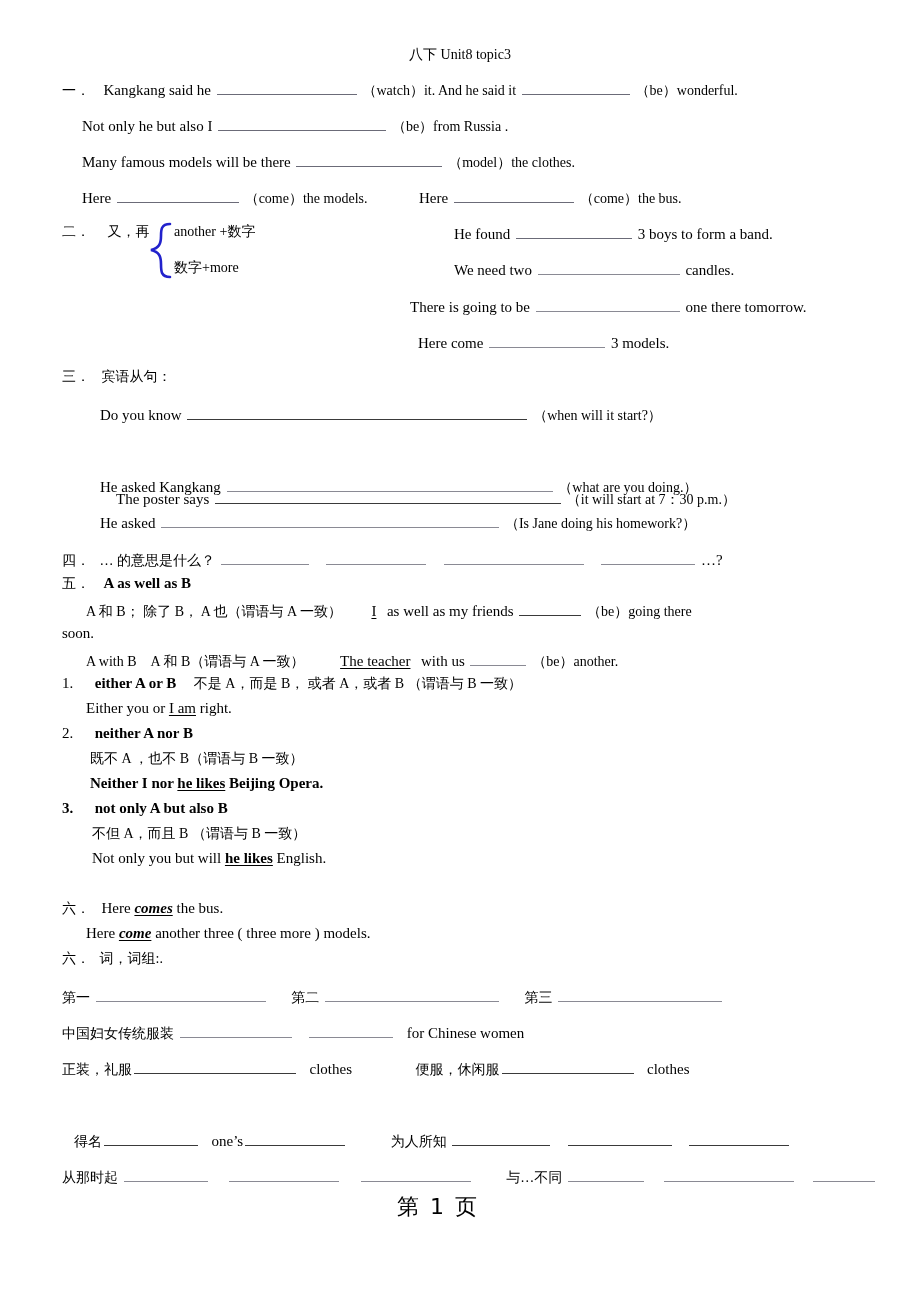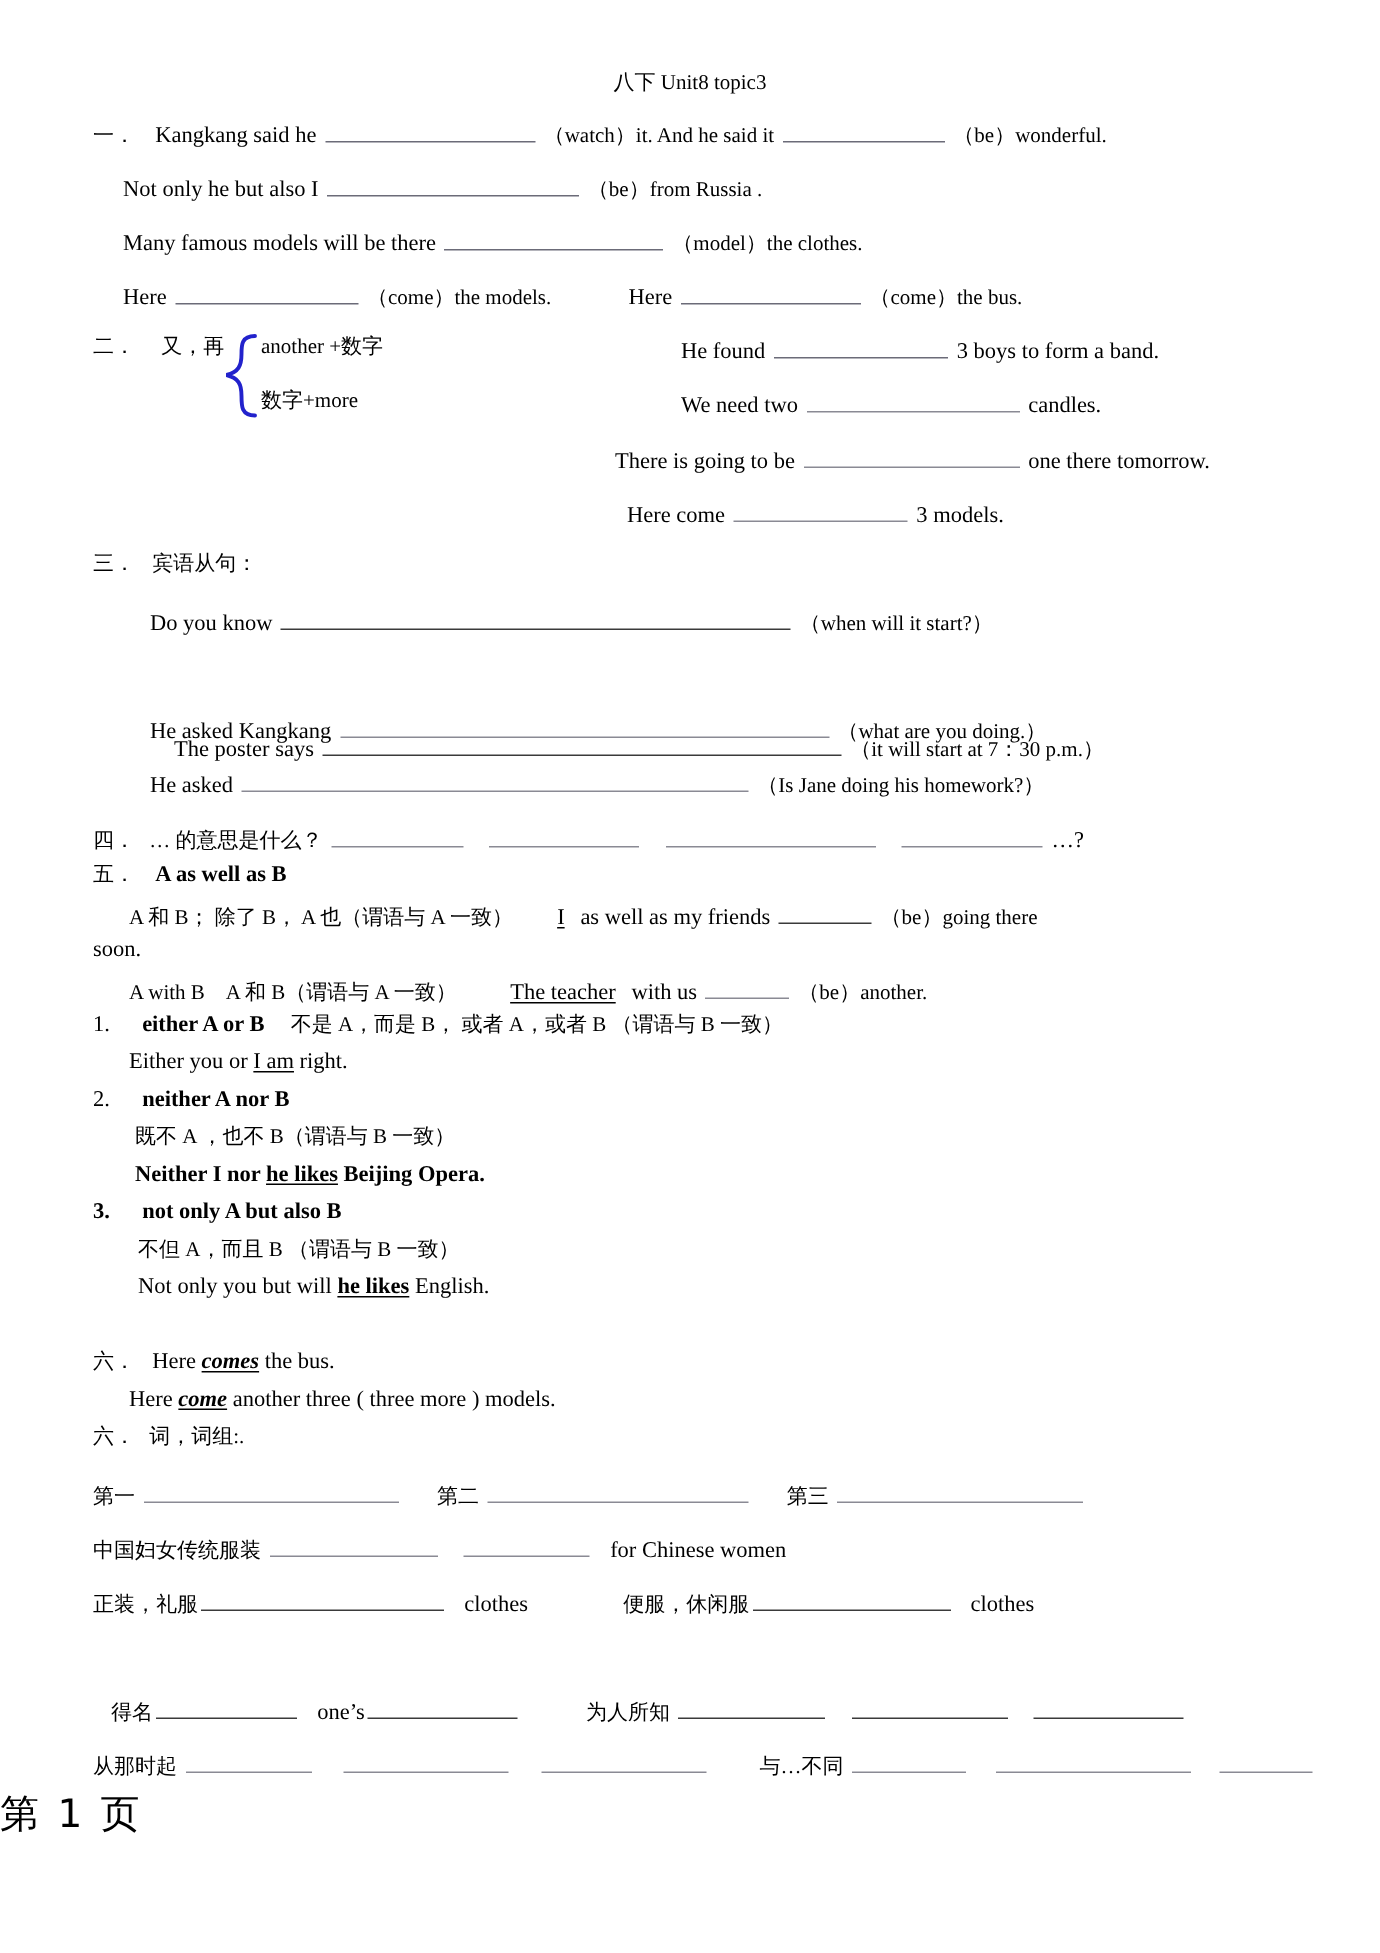--- a/index.html
+++ b/index.html
@@ -64,21 +64,22 @@
     width: 30px;
     height: 56px;
   }
   .brace-wrap svg { display: block; }
 
   .footer {
     position: absolute;
     top: 1192px;
     left: 0;
     width: 876px;
-    font-size: 26px;
+    text-align: center;
+    font-size: 22px;
     font-family: "DejaVu Sans", "Liberation Sans", sans-serif;
     letter-spacing: 2px;
   }
   .sp { display: inline-block; }
 </style>
 </head>
 <body>
 
 <div class="page">
 

